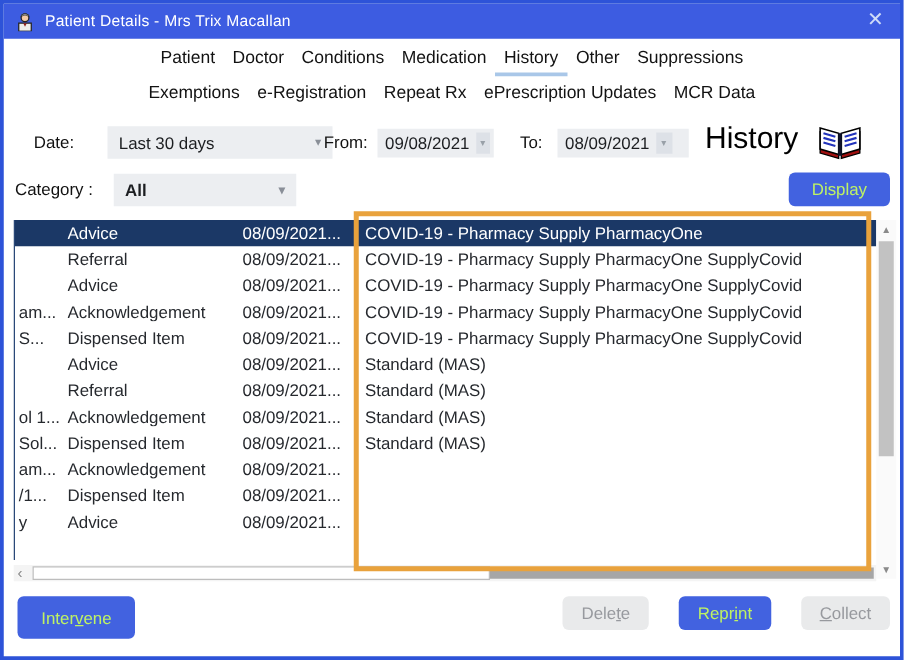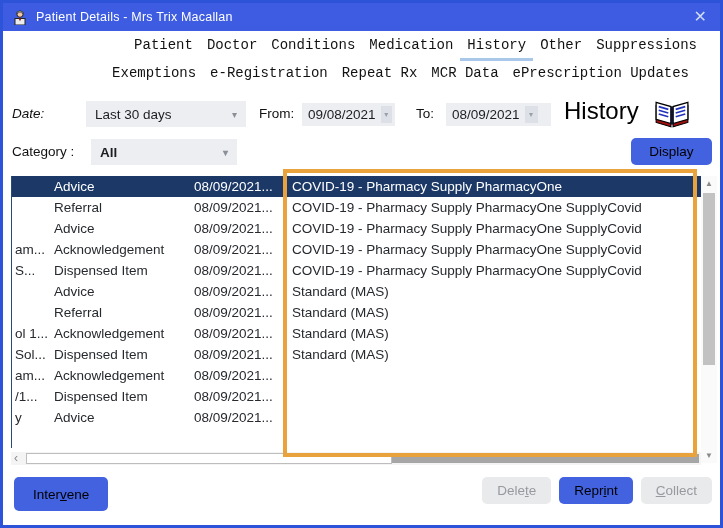--- a/index.html
+++ b/index.html
@@ -4,50 +4,50 @@
 <style>
   html,body{margin:0;padding:0;background:#fff;font-family:"Liberation Sans",sans-serif;}
   .window{position:relative;width:723px;height:528px;box-sizing:border-box;border:3px solid #2D53D8;background:#fff;overflow:hidden;}
 
   
   .titlebar{position:absolute;left:0;top:0;right:0;height:28px;background:var(--titlebar-bg);display:flex;align-items:center;padding:0 9px;box-sizing:border-box;}
   .titlebar .title{font-size:12.5px;color:#fff;margin-left:8px;letter-spacing:.2px;}
   .close{margin-left:auto;color:#CFDCF8;font-size:16px;line-height:16px;padding:0 4px;cursor:default;}
 
   
-  .tabs-row{position:absolute;left:0;right:0;display:flex;justify-content:flex-end;align-items:center;font-family:Liberation Mono, monospace;}
+  .tabs-row{position:absolute;left:0;right:0;display:flex;justify-content:center;align-items:center;}
   .tabs-row1{top:30px;height:28px;padding:0 16px;}
   .tabs-row2{top:58px;height:28px;padding:0 24px;}
   .tab{font-size:14px;color:#121212;white-space:nowrap;}
   .tab .tab-label{display:inline-block;padding:3px 7px 5px;border-bottom:3px solid transparent;}
   .tab.active .tab-label{border-bottom:3px solid var(--active-tab-underline);}
 
   
   .filter-row,.category-row{position:absolute;left:0;right:0;height:30px;}
   .filter-row{top:97px;}
   .category-row{top:135px;}
   .lbl{position:absolute;font-size:13.5px;color:#111;line-height:28px;white-space:nowrap;}
-  #dateLabel{left:9px;font-style:italic;}
+  #dateLabel{left:24px;}
   #fromLabel{left:256px;}
   #toLabel{left:413px;}
   #categoryLabel{left:9px;}
   .dropdown{position:absolute;top:1px;height:26px;background:var(--field-bg);display:flex;align-items:center;font-size:13.5px;color:#1c1e21;padding:0 9px;box-sizing:border-box;}
-  #dateDropdown{left:83px;width:160px;}
+  #dateDropdown{left:83px;width:180px;}
   #categoryDropdown{left:88px;width:146px;font-weight:bold;}
   .dd-arrow{margin-left:auto;color:#8a8f98;font-size:10px;}
   .datefield{position:absolute;top:3px;height:23px;background:var(--field-bg);display:flex;align-items:center;font-size:13.5px;color:#1c1e21;padding:0 3px 0 6px;box-sizing:border-box;}
   #fromField{left:299px;width:93px;}
   #toField{left:443px;width:105px;}
   .mini-dd{width:13px;height:17px;margin-left:5px;background:#dde1e7;color:#99a0a8;font-size:8px;display:flex;align-items:center;justify-content:center;}
   .history-title{position:absolute;left:561px;top:-3px;font-size:24px;color:#000;}
   .book-icon{position:absolute;left:651px;top:0;}
 
   
   .btn{border:none;border-radius:5px;font-size:13.5px;font-family:inherit;display:inline-flex;align-items:center;justify-content:center;white-space:nowrap;}
-  .btn.primary{background:var(--accent);color:#000000;}
+  .btn.primary{background:var(--accent);color:#bef264;}
   .btn.disabled{background:var(--disabled-btn-bg);color:var(--disabled-btn-text);}
   .mn{text-decoration:underline;}
   .display-btn{position:absolute;top:0;right:8px;width:81px;height:27px;}
 
   
   .list{position:absolute;left:8px;top:173px;width:690px;height:272px;border-left:1px solid #2A4878;box-sizing:border-box;}
   .list-header,.lrow{display:grid;grid-template-columns:42px 140px 98px 1fr;align-items:center;font-size:13.5px;}
   .list-header{height:20px;color:var(--header-text);}
   .lrow{height:21px;color:#26292e;}
   .lrow.selected{background:var(--selected-row-bg);color:#fff;}
@@ -64,21 +64,21 @@
   .vs-down{bottom:3px;}
   .vs-thumb{position:absolute;top:17px;left:2px;width:12px;height:172px;background:#c2c2c2;}
   .hscroll{position:absolute;left:8px;top:449px;width:690px;height:13px;background:#f4f4f4;}
   .hs-left{position:absolute;left:3px;top:0;font-size:12px;line-height:12px;color:#8a8a8a;}
   .hs-thumb{position:absolute;left:15px;top:1px;width:366px;height:11px;background:#fff;border:1px solid #bdbdbd;box-sizing:border-box;}
   .hs-track{position:absolute;left:381px;top:2px;right:2px;height:9px;background:#a6a6a6;}
 
   
   .footer{position:absolute;top:474px;left:11px;right:8px;display:flex;}
   #footerLeft{display:flex;}
-  #footerRight{margin-left:auto;display:flex;gap:8px;}
+  #footerRight{margin-left:auto;display:flex;gap:24px;}
   .footer .btn{height:27px;padding:0 15px;}
   #footerLeft .btn{padding:17px 19px;}
 </style>
 </head>
 <body>
 
 <div class="window">
 
   <div class="titlebar">
     <span style="display:inline-flex;">
@@ -99,22 +99,22 @@
       <div class="tab"><span class="tab-label">Conditions</span></div>
       <div class="tab"><span class="tab-label">Medication</span></div>
       <div class="tab active"><span class="tab-label">History</span></div>
       <div class="tab"><span class="tab-label">Other</span></div>
       <div class="tab"><span class="tab-label">Suppressions</span></div>
     </div>
   <div class="tabs-row tabs-row2" id="tabsRow2">
       <div class="tab"><span class="tab-label">Exemptions</span></div>
       <div class="tab"><span class="tab-label">e-Registration</span></div>
       <div class="tab"><span class="tab-label">Repeat Rx</span></div>
+      <div class="tab"><span class="tab-label">ePrescription Updates</span></div>
       <div class="tab"><span class="tab-label">MCR Data</span></div>
-      <div class="tab"><span class="tab-label">ePrescription Updates</span></div>
     </div>
 
   <div class="filter-row">
     <span class="lbl" id="dateLabel">Date:</span>
     <div class="dropdown" id="dateDropdown">
       <span>Last 30 days</span>
       <span class="dd-arrow">▾</span>
     </div>
     <span class="lbl" id="fromLabel">From:</span>
     <div class="datefield" id="fromField">

